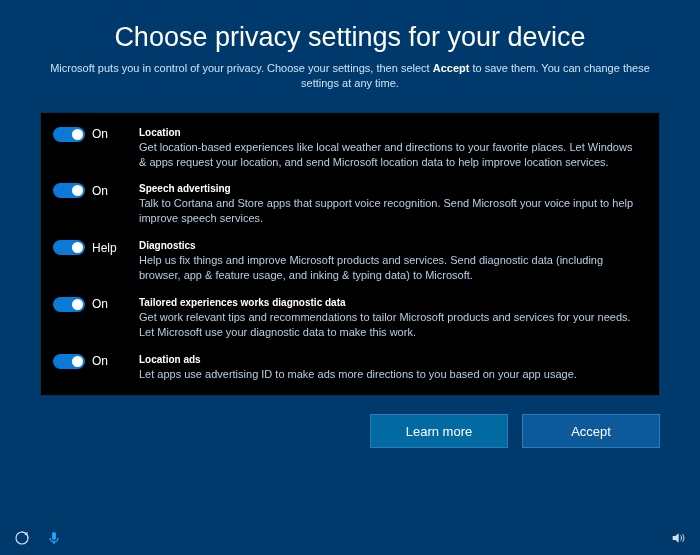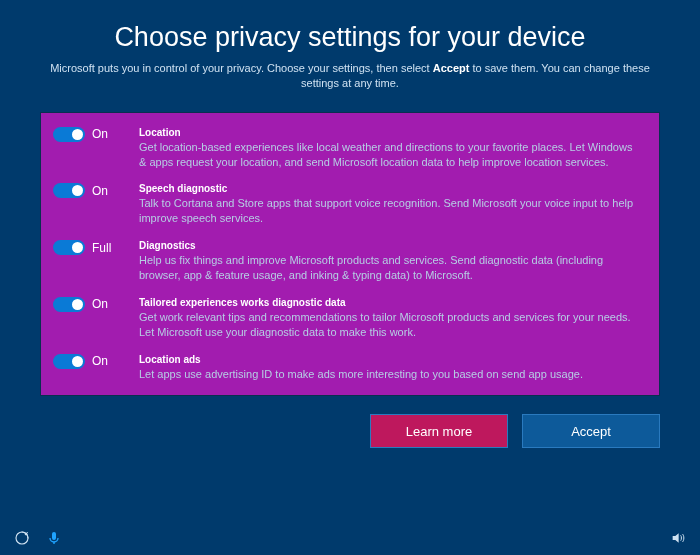--- a/index.html
+++ b/index.html
@@ -30,21 +30,21 @@
     font-size: 11px;
     font-weight: 400;
     color: #cfe2f2;
     line-height: 1.4;
     max-width: 610px;
     margin: 0 auto;
   }
   .subtitle .bold { font-weight: 600; color: #ffffff; }
   .panel {
     margin: 6px 40px 0 40px;
-    background: #a21caf;
+    background: #000000;
     border: 1px solid #0a2f50;
     padding: 14px 18px 14px 12px;
     flex: 0 0 auto;
     display: flex;
     flex-direction: column;
     gap: 14px;
   }
   .row {
     display: flex;
     align-items: flex-start;
@@ -110,21 +110,21 @@
     height: 34px;
     display: flex;
     align-items: center;
     justify-content: center;
     font-size: 13px;
     cursor: pointer;
     border: none;
     color: #ffffff;
   }
   .btn-secondary {
-    background: #be185d;
+    background: #0369a1;
     border: 1px solid #2a7abf;
   }
   .btn-primary {
     background: #0d5a9a;
     border: 1px solid #2a7abf;
   }
   .taskbar {
     position: absolute;
     left: 0; right: 0; bottom: 0;
     height: 34px;
@@ -164,29 +164,29 @@
         <div class="opt-desc">Get location-based experiences like local weather and directions to your favorite places.  Let Windows &amp; apps request your location, and send Microsoft location data to help improve location services.</div>
       </div>
     </div>
 
     <div class="row">
       <div class="toggle-col">
         <div class="toggle"></div>
         <div class="toggle-label">On</div>
       </div>
       <div class="text-col">
-        <div class="opt-title">Speech diagnostic</div>
+        <div class="opt-title">Speech advertising</div>
         <div class="opt-desc">Talk to Cortana and Store apps that support voice recognition.  Send Microsoft your voice input to help improve speech services.</div>
       </div>
     </div>
 
     <div class="row">
       <div class="toggle-col">
         <div class="toggle"></div>
-        <div class="toggle-label">Full</div>
+        <div class="toggle-label">Help</div>
       </div>
       <div class="text-col">
         <div class="opt-title">Diagnostics</div>
         <div class="opt-desc">Help us fix things and improve Microsoft products and services.  Send diagnostic data (including browser, app &amp; feature usage, and inking &amp; typing data) to Microsoft.</div>
       </div>
     </div>
 
     <div class="row">
       <div class="toggle-col">
         <div class="toggle"></div>
@@ -198,21 +198,21 @@
       </div>
     </div>
 
     <div class="row">
       <div class="toggle-col">
         <div class="toggle"></div>
         <div class="toggle-label">On</div>
       </div>
       <div class="text-col">
         <div class="opt-title">Location ads</div>
-        <div class="opt-desc">Let apps use advertising ID to make ads more interesting to you based on send app usage.</div>
+        <div class="opt-desc">Let apps use advertising ID to make ads more directions to you based on your app usage.</div>
       </div>
     </div>
 
   </div>
 
   <div class="buttons">
     <button class="btn btn-secondary">Learn more</button>
     <button class="btn btn-primary">Accept</button>
   </div>
 

